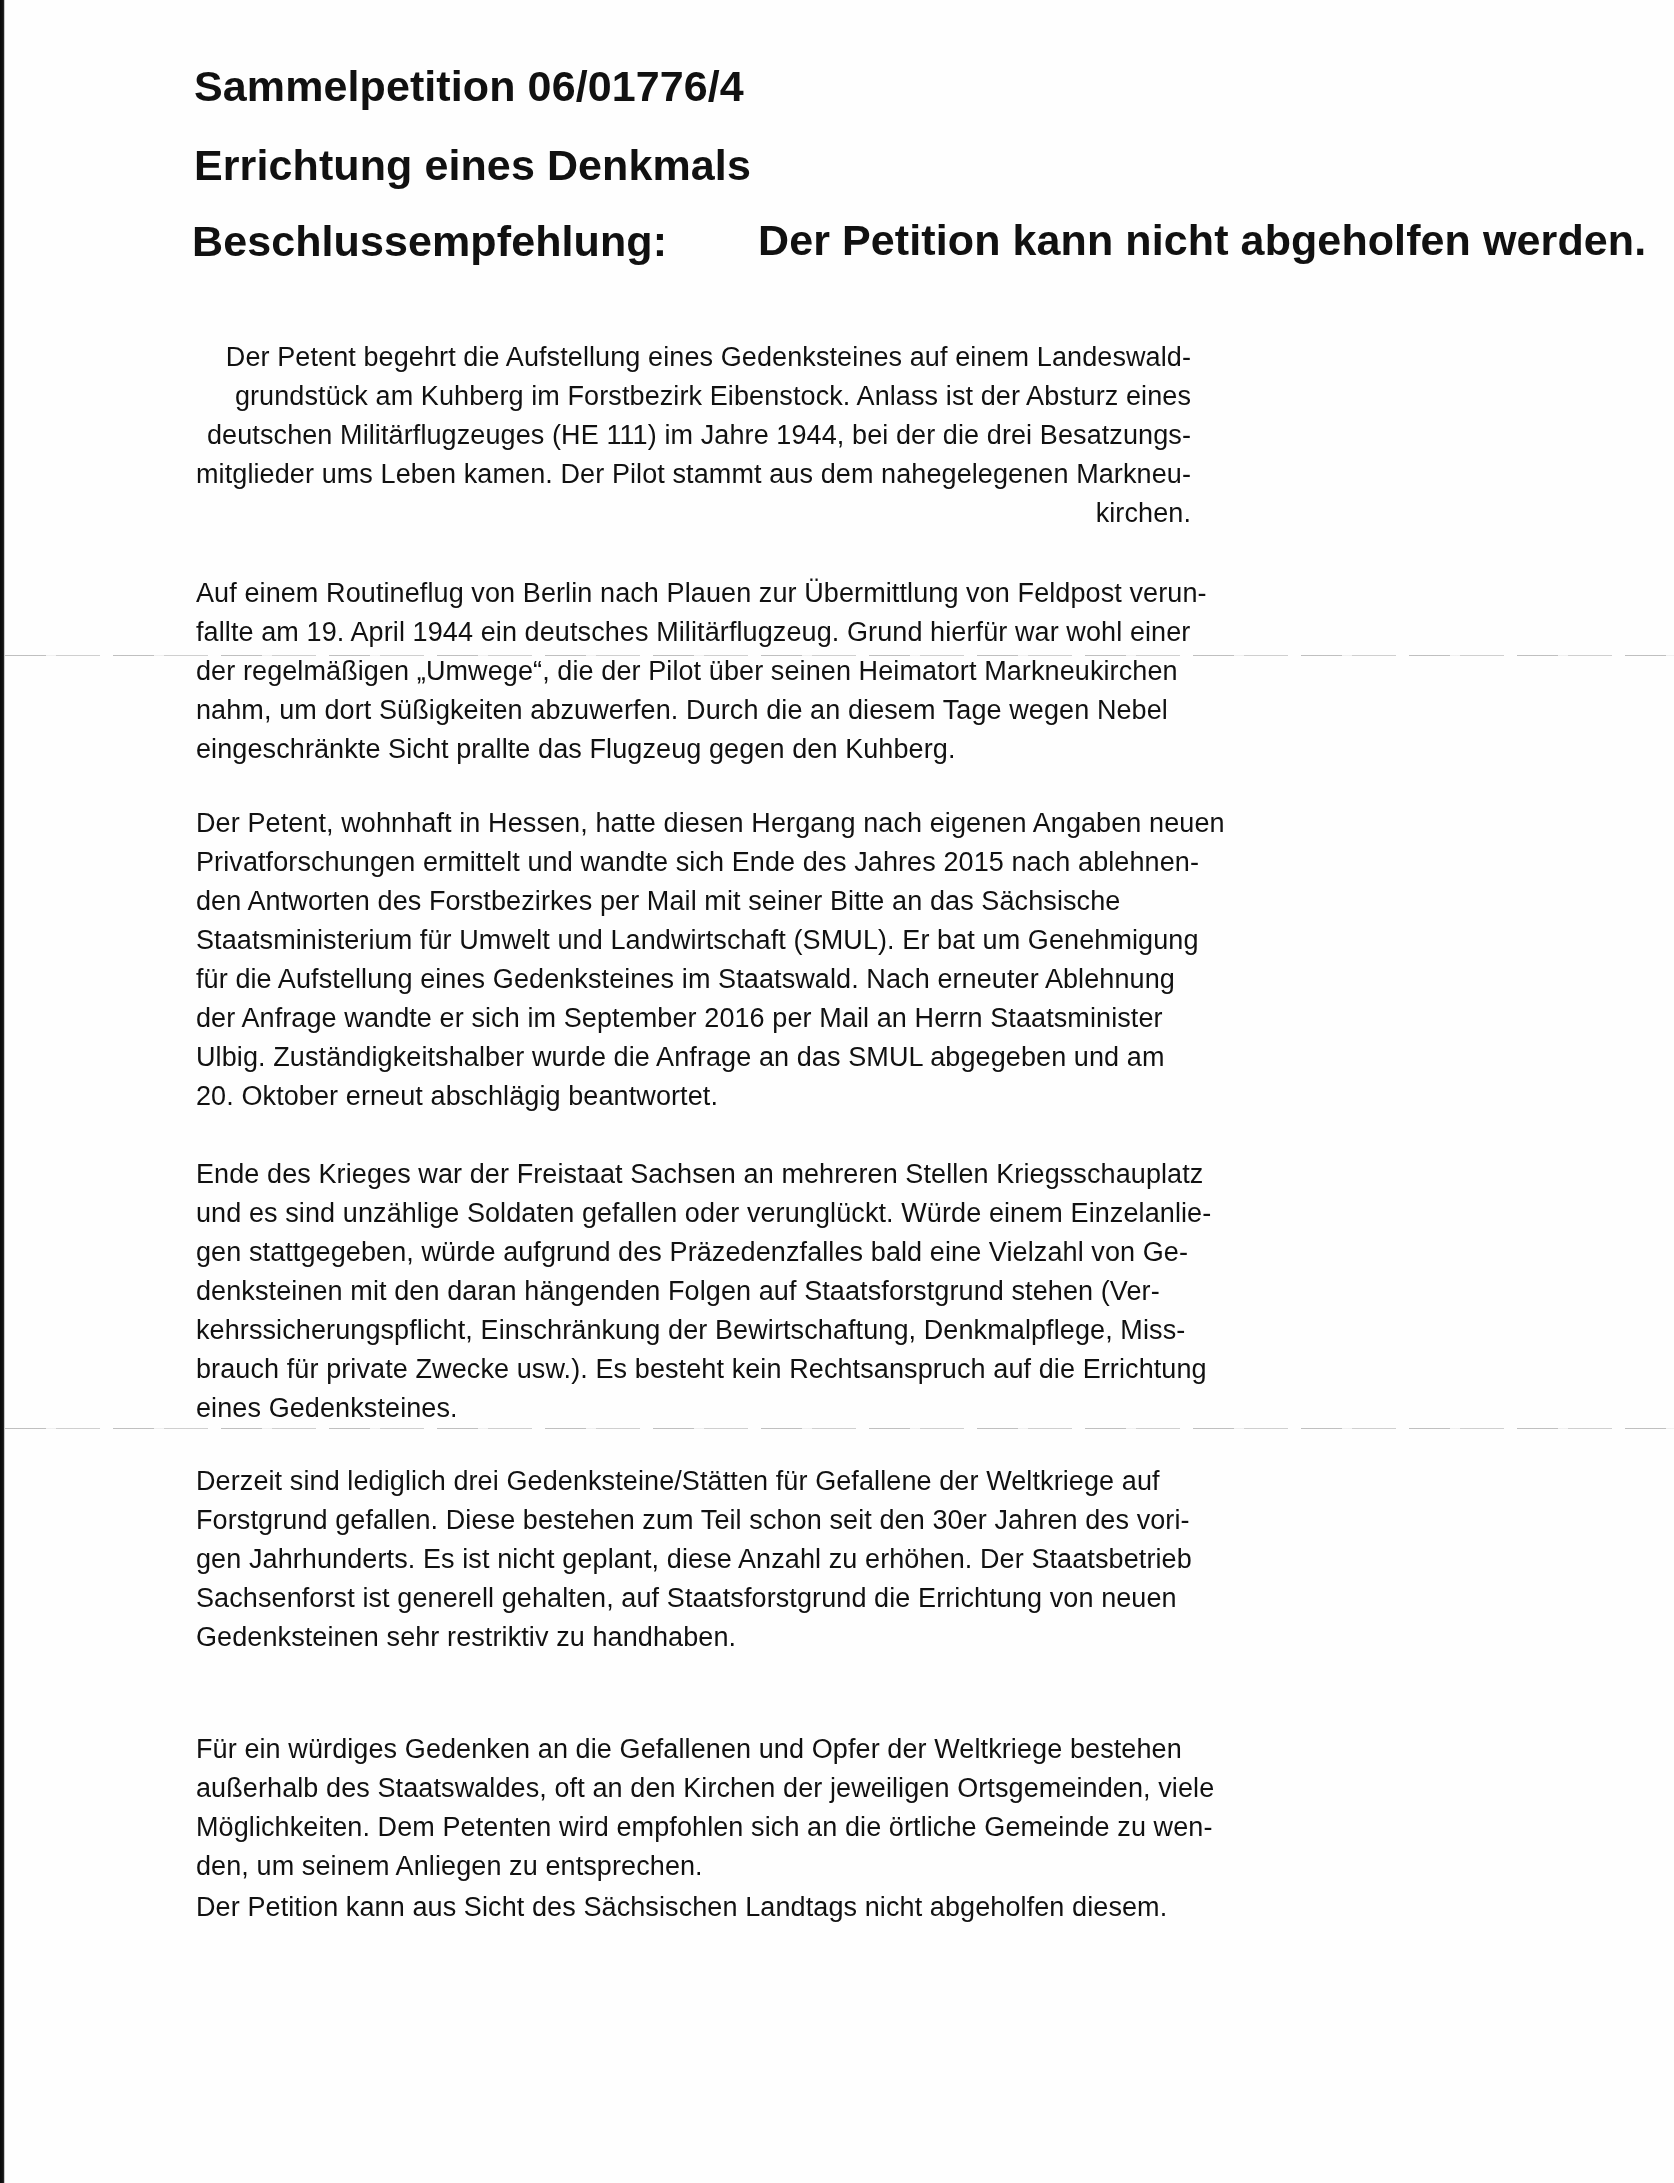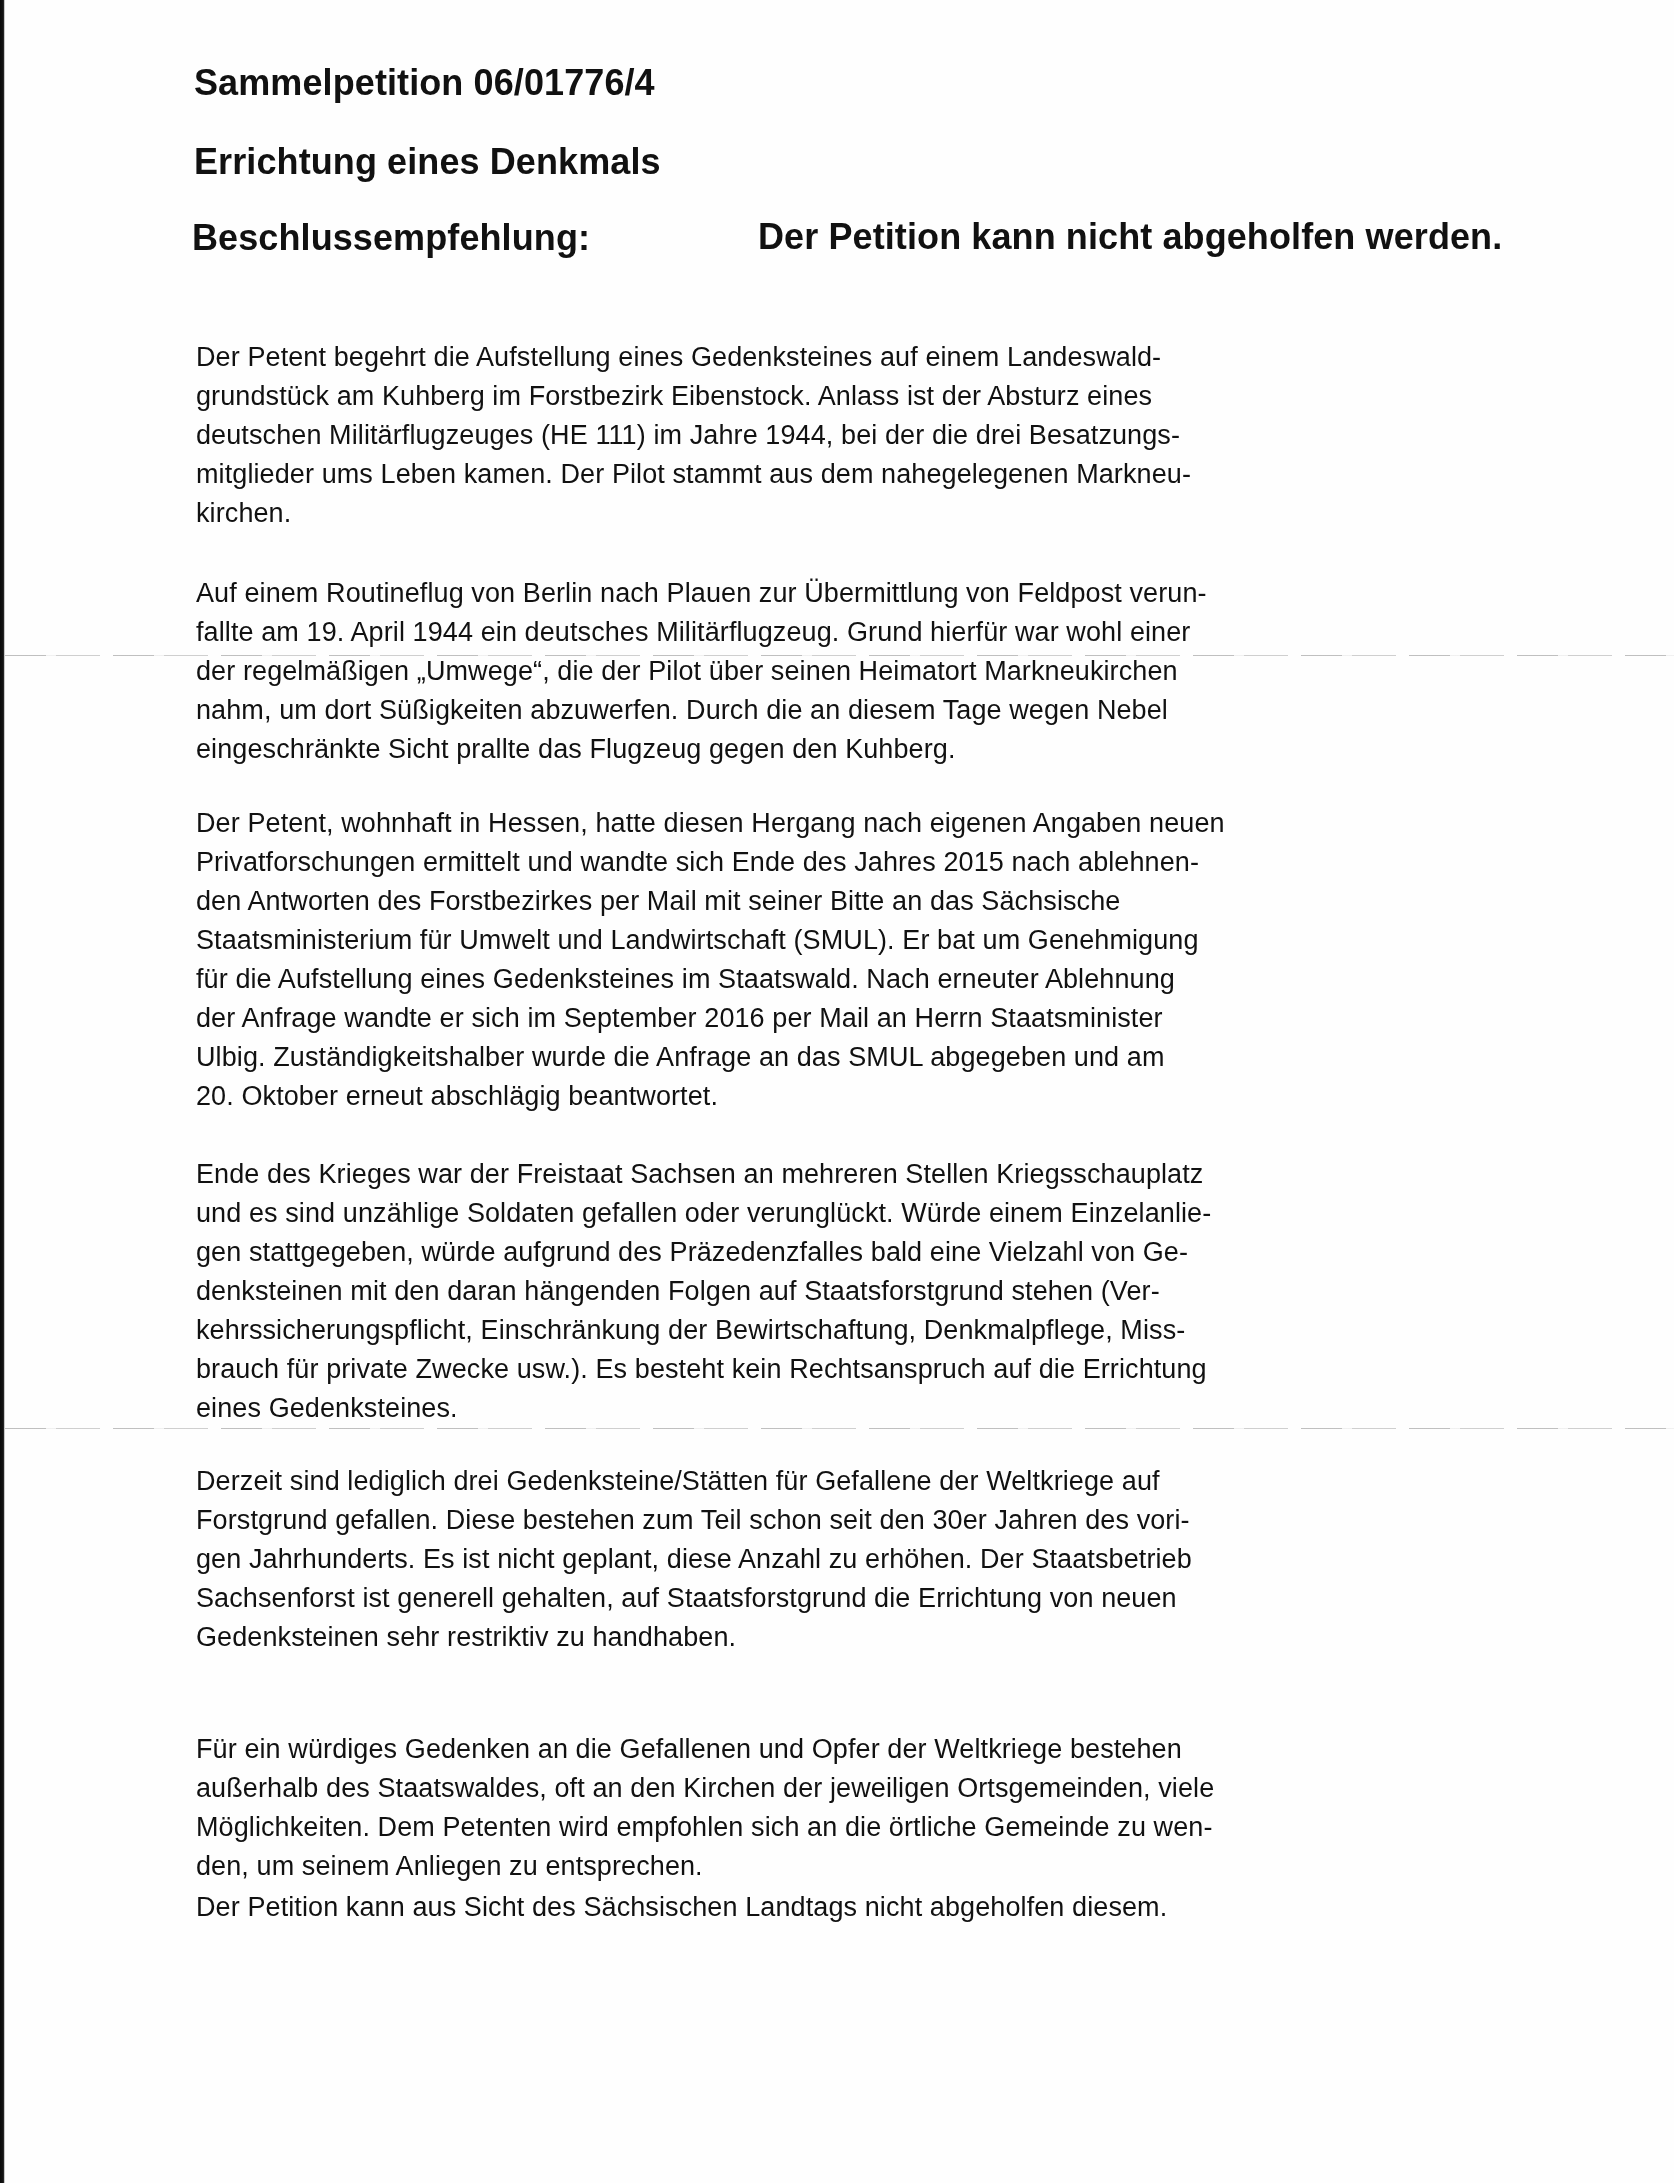--- a/index.html
+++ b/index.html
@@ -15,39 +15,39 @@
     .fold-line {
       position: absolute; left: 5.4px; width: 1669px; height: 1.4px;
       background: repeating-linear-gradient(to right, rgba(140,140,140,0.55) 0 41px, rgba(200,200,200,0.25) 41px 51px, rgba(150,150,150,0.45) 51px 95px, rgba(255,255,255,0) 95px 108px);
     }
     .fold-1 { top: 655px; }
     .fold-2 { top: 1428px; }
     .line {
       position: absolute; white-space: pre; color: #111111;
       font-family: "Liberation Sans", sans-serif;
     }
-    .hdr { font-size: 36px; font-weight: bold; letter-spacing: 0.1px; }
+    .hdr { font-size: 43px; font-weight: bold; letter-spacing: 0.1px; }
     .body { font-size: 27px; font-weight: normal; letter-spacing: 0.1px; }
     .para { position: absolute; left: 196px; }
     .para .line { position: relative; display: block; height: 39px; line-height: 39px; }
   </style>
 </head>
 <body>
 
 <div class="page">
   <div class="scan-edge"></div>
   <div class="fold-line fold-1"></div>
   <div class="fold-line fold-2"></div>
 
   <div class="line hdr" style="left:194px; top:62px;">Sammelpetition 06/01776/4</div>
   <div class="line hdr" style="left:194px; top:121px;margin-top:20px;">Errichtung eines Denkmals</div>
   <div class="line hdr" style="left:192px; top:217px;">Beschlussempfehlung:</div>
   <div class="line hdr" style="left:758px; top:216px;">Der Petition kann nicht abgeholfen werden.</div>
 
-  <div class="para" style="top:338px;">
+  <div class="para" style="top:338px;text-align:right;">
     <span class="line body">Der Petent begehrt die Aufstellung eines Gedenksteines auf einem Landeswald-</span>
     <span class="line body">grundstück am Kuhberg im Forstbezirk Eibenstock. Anlass ist der Absturz eines</span>
     <span class="line body">deutschen Militärflugzeuges (HE 111) im Jahre 1944, bei der die drei Besatzungs-</span>
     <span class="line body">mitglieder ums Leben kamen. Der Pilot stammt aus dem nahegelegenen Markneu-</span>
     <span class="line body">kirchen.</span>
   </div>
 
   <div class="para" style="top:574px;">
     <span class="line body">Auf einem Routineflug von Berlin nach Plauen zur Übermittlung von Feldpost verun-</span>
     <span class="line body">fallte am 19. April 1944 ein deutsches Militärflugzeug. Grund hierfür war wohl einer</span>

